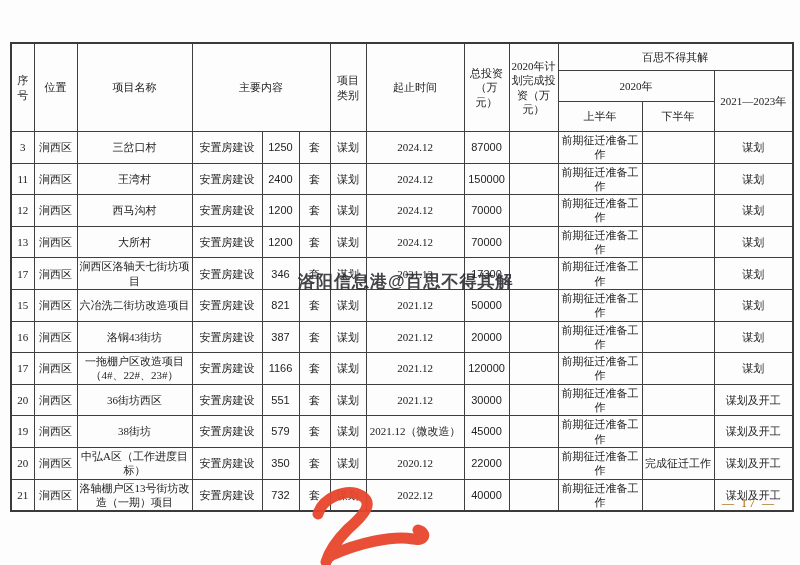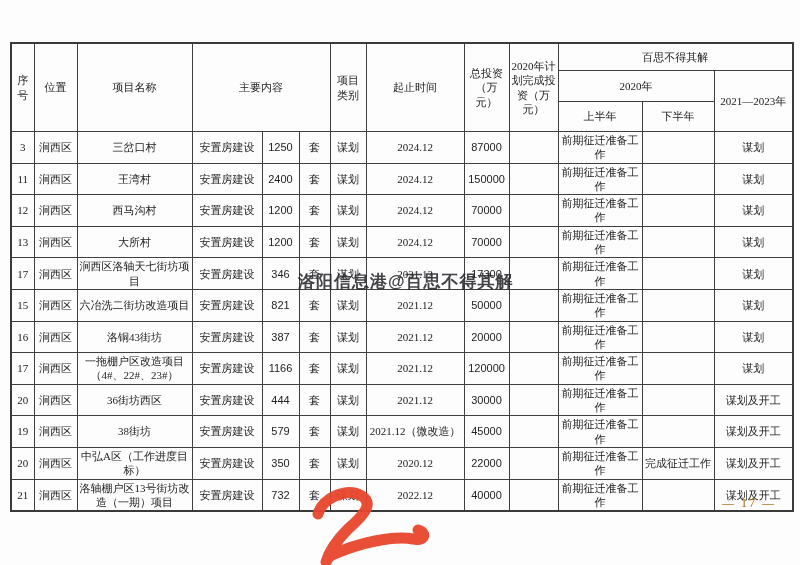--- a/index.html
+++ b/index.html
@@ -204,21 +204,21 @@
       <td>前期征迁准备工作</td>
       <td></td>
       <td>谋划</td>
     </tr>
 
     <tr>
       <td>20</td>
       <td>涧西区</td>
       <td>36街坊西区</td>
       <td>安置房建设</td>
-      <td class="num">444</td>
+      <td class="num">551</td>
       <td>套</td>
       <td>谋划</td>
       <td>2021.12</td>
       <td class="num">30000</td>
       <td></td>
       <td>前期征迁准备工作</td>
       <td></td>
       <td>谋划及开工</td>
     </tr>
 

